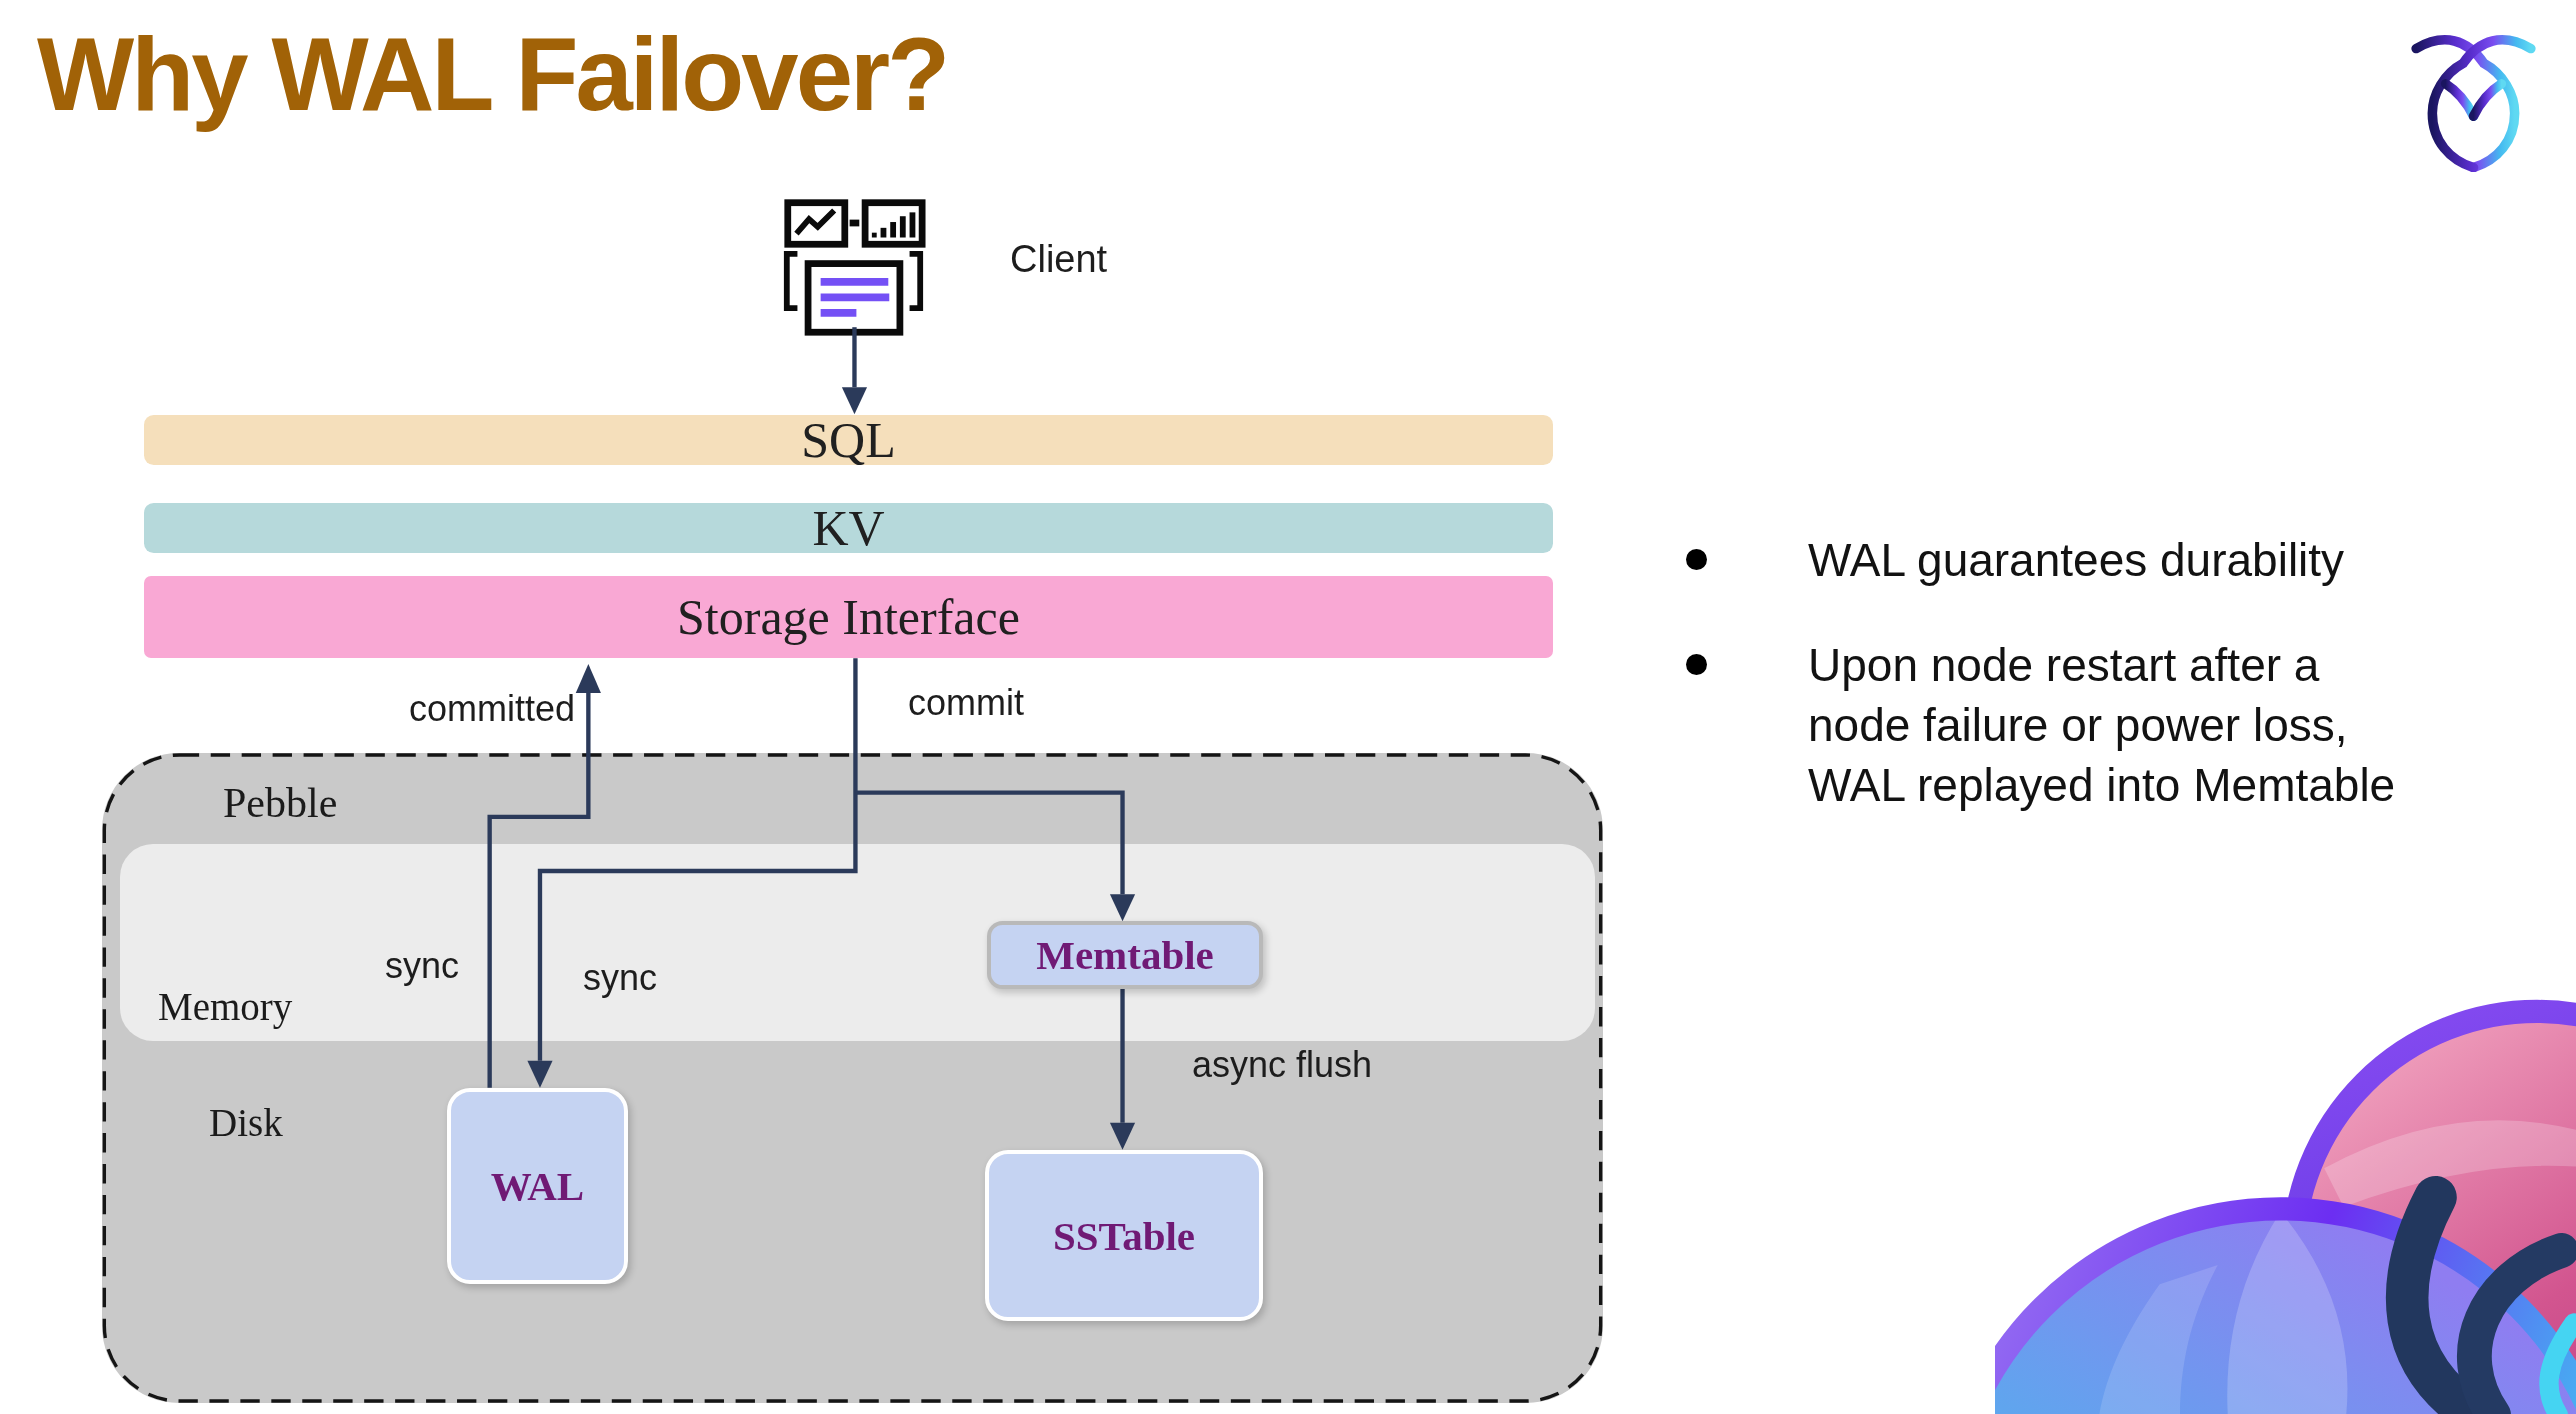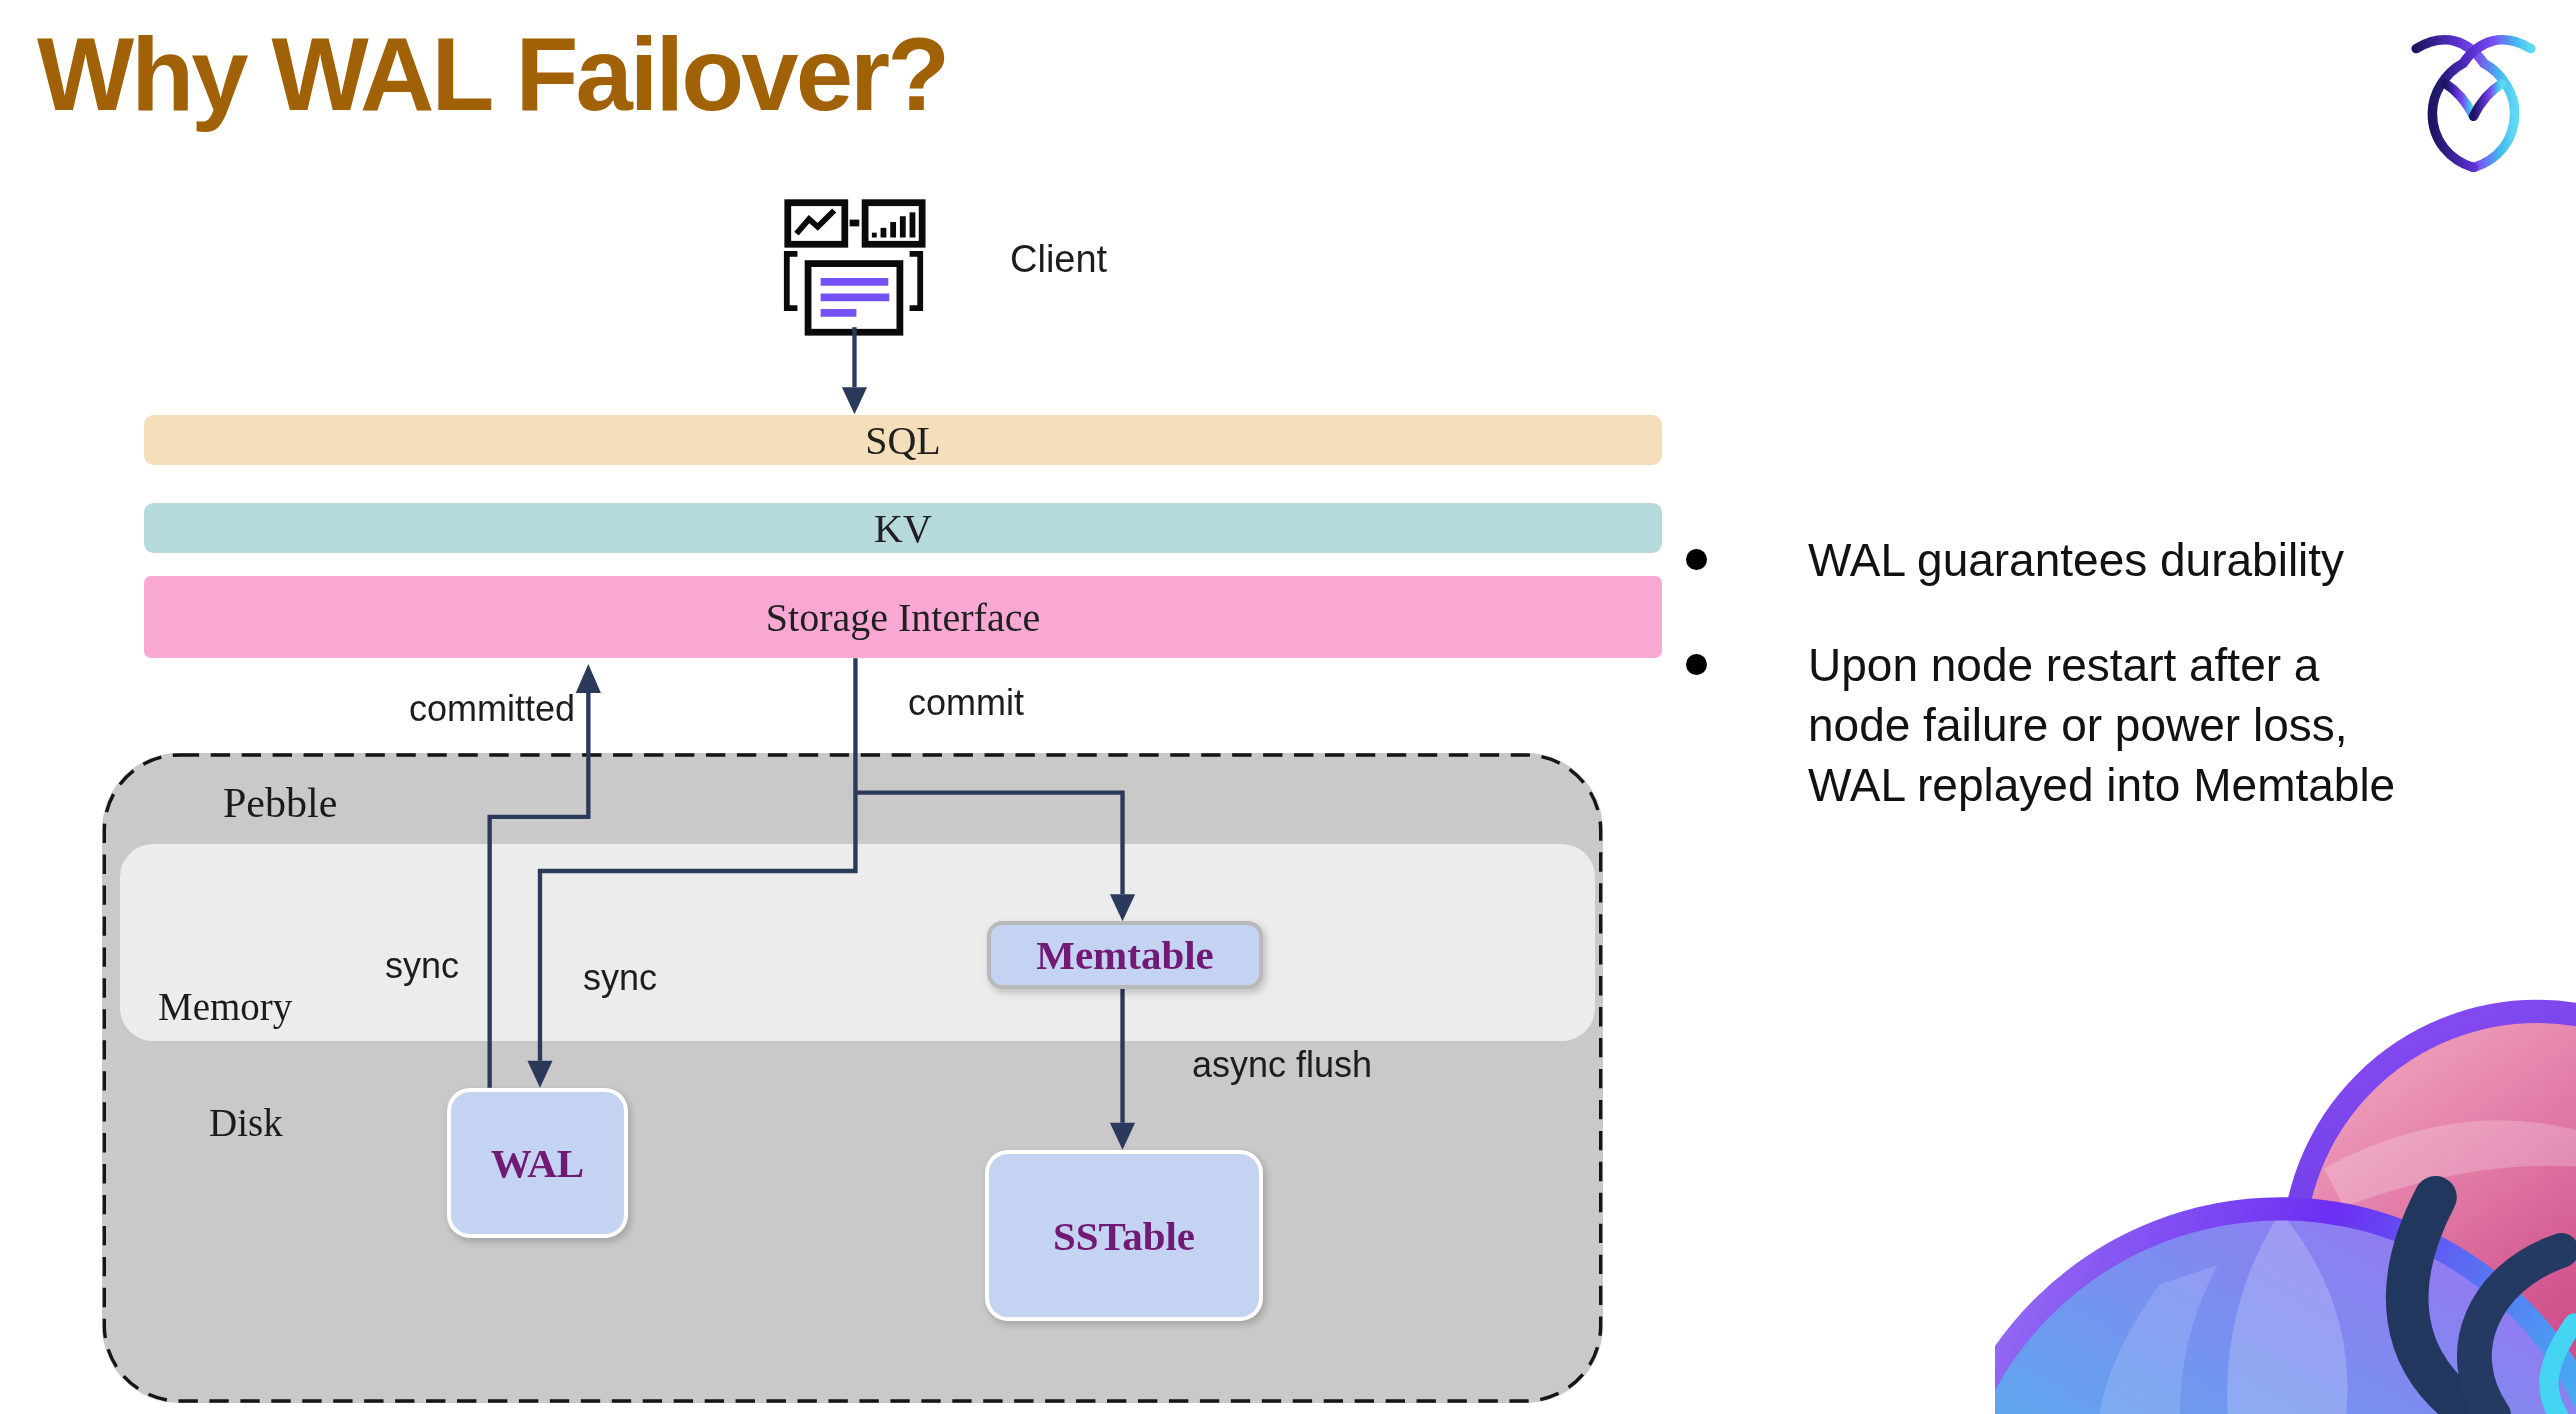--- a/index.html
+++ b/index.html
@@ -24,25 +24,25 @@
     font-weight:bold;
     letter-spacing:-2.9px;
     color:#a16207;
     line-height:1.05;
   }
   
   .lbl-sans{font-size:36px;color:#1d1d1d;line-height:1;}
   .lbl-serif{font-family:"Liberation Serif",serif;font-size:38px;color:#1b1b1b;line-height:1;}
   
   .bar{
-    left:144px; width:1518px;
+    left:144px; width:1409px;
     border-radius:9.7px;
     display:flex;align-items:center;justify-content:center;
     font-family:"Liberation Serif",serif;
-    font-size:40px;color:#202020;
+    font-size:50px;color:#202020;
   }
   .bar.sql{top:415px;height:50px;}
   .bar.kv{top:503px;height:50px;}
   .bar.storage{top:576px;height:82px;}
   
   .pebble{
     left:102px; top:753px; width:1501px; height:650px;
     border-radius:77px;
   }
   .pebble-border{left:102px;top:753px;}
@@ -53,21 +53,21 @@
   
   .node{
     border:4.8px solid #ffffff;
     border-radius:23px;
     box-shadow:2.9px 3.9px 7.7px rgba(0,0,0,0.18);
     display:flex;align-items:center;justify-content:center;
     font-family:"Liberation Serif",serif;
     font-weight:bold;font-size:41px;color:#701a75;
     box-sizing:border-box;
   }
-  .node.wal{left:447px;top:1088px;width:181px;height:150px;}
+  .node.wal{left:447px;top:1088px;width:181px;height:196px;}
   .node.memtable{left:987px;top:921px;width:276px;height:68px;border-radius:15.5px;border-color:#b9b9b9;}
   .node.sstable{left:985px;top:1150px;width:278px;height:171px;}
   
   .edges{left:0;top:0;pointer-events:none;}
   .edges path{stroke:var(--arrow);stroke-width:4.5;fill:none;}
   .edges polygon{fill:var(--arrow);}
   
   .bullets{left:1686px;top:530px;width:794px;}
   .bullet-item{display:flex;align-items:flex-start;margin-bottom:45px;}
   .bullet-dot{

